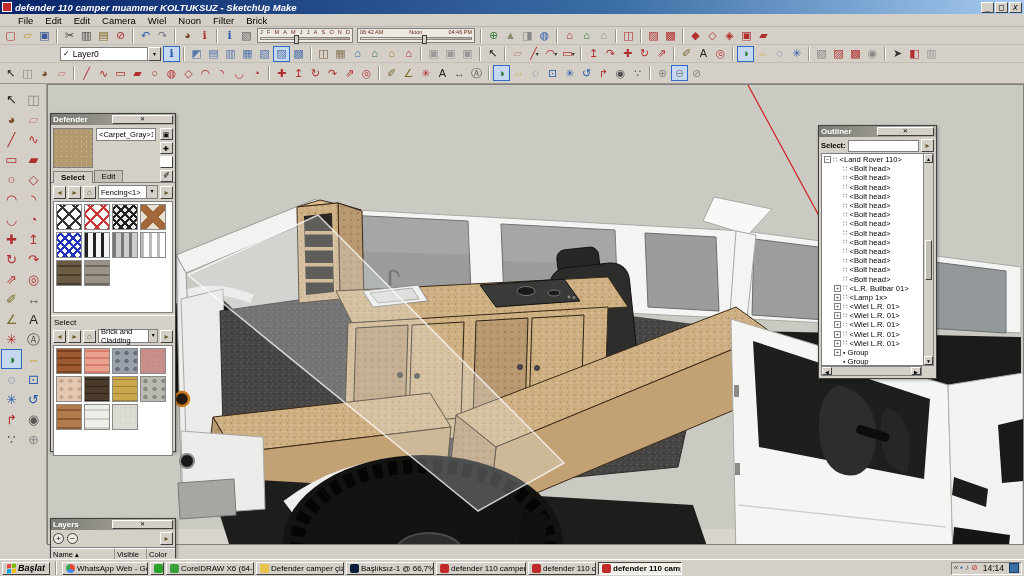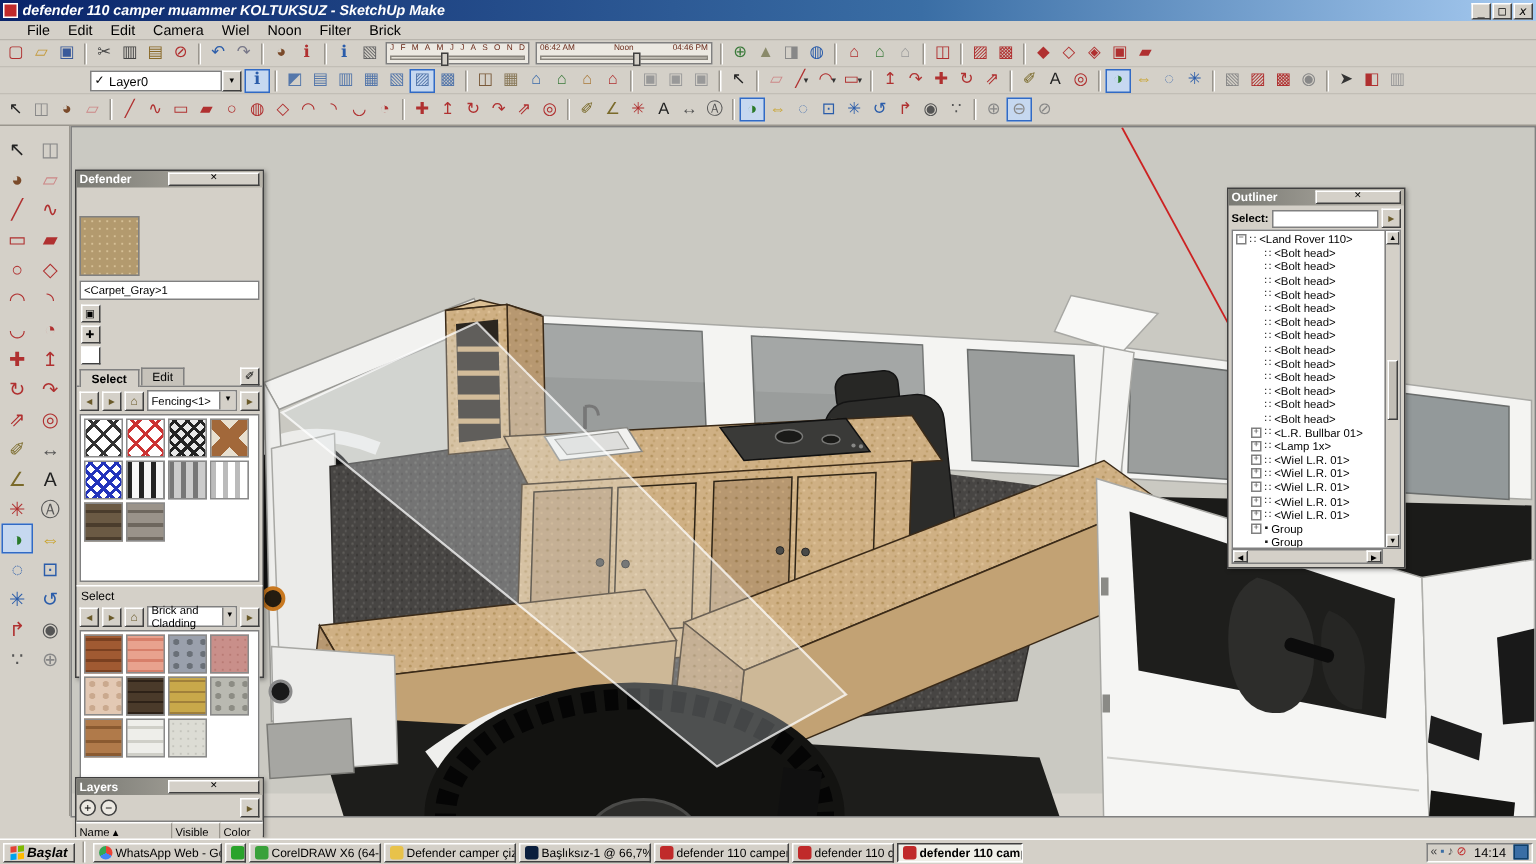--- a/index.html
+++ b/index.html
@@ -43,21 +43,21 @@
   
   .viewport{position:absolute;left:47px;top:84px;width:977px;height:461px;border:1px solid #808080;background:#cac9c2;}
   .viewport svg{display:block;}
 
   
   .panel{position:absolute;background:#d4d0c8;border:1px solid #404040;box-shadow:1px 1px 3px rgba(0,0,0,.35);}
   .ptitle{height:11px;background:linear-gradient(90deg,#7a7a74,#b8b4aa);display:flex;align-items:center;padding:0 2px;color:#fff;font-weight:bold;font-size:8px;}
   .ptitle span{flex:1;}
   .pclose{width:9px;height:9px;background:#d4d0c8;border:1px solid;border-color:#fff #404040 #404040 #fff;color:#000;font-size:6px;line-height:7px;text-align:center;font-weight:bold;}
   .mat{left:50px;top:113px;width:126px;height:339px;}
-  .mat .prev{display:flex;padding:19px 2px 2px 2px;gap:3px;flex-direction:column;}
+  .mat .prev{display:flex;padding:3px 2px 2px 2px;gap:3px;}
   .mat .thumb{width:40px;height:40px;border:1px solid #808080;background:#b39a6e;background-image:radial-gradient(#8a7350 14%,transparent 15%),radial-gradient(#d6c096 14%,transparent 15%);background-size:4px 4px,5px 5px;flex:none;}
   .mat .pright{flex:1;display:flex;flex-direction:column;gap:2px;}
   .mat .namebox{height:13px;border:1px solid #808080;background:#fff;font-size:7.5px;width:100%;font-family:inherit;padding:0 2px;}
   .mat .sidebtns{display:flex;flex-direction:column;gap:2px;width:14px;flex:none;align-items:center;}
   .sbtn{width:13px;height:12px;background:#d4d0c8;border:1px solid;border-color:#fff #404040 #404040 #fff;font-size:7px;text-align:center;line-height:11px;}
   .sbtn.white{background:#fff;}
   .tabs{display:flex;align-items:flex-end;height:13px;padding:0 2px;border-bottom:1px solid #808080;position:relative;}
   .tab{padding:1px 7px;font-size:8px;border:1px solid #808080;border-bottom:none;background:#c6c2ba;margin-right:1px;}
   .tab.on{background:#d4d0c8;position:relative;top:1px;font-weight:bold;}
   .dropper{position:absolute;right:2px;top:0;width:13px;height:12px;background:#d4d0c8;border:1px solid;border-color:#fff #404040 #404040 #fff;font-size:8px;text-align:center;line-height:10px;}

